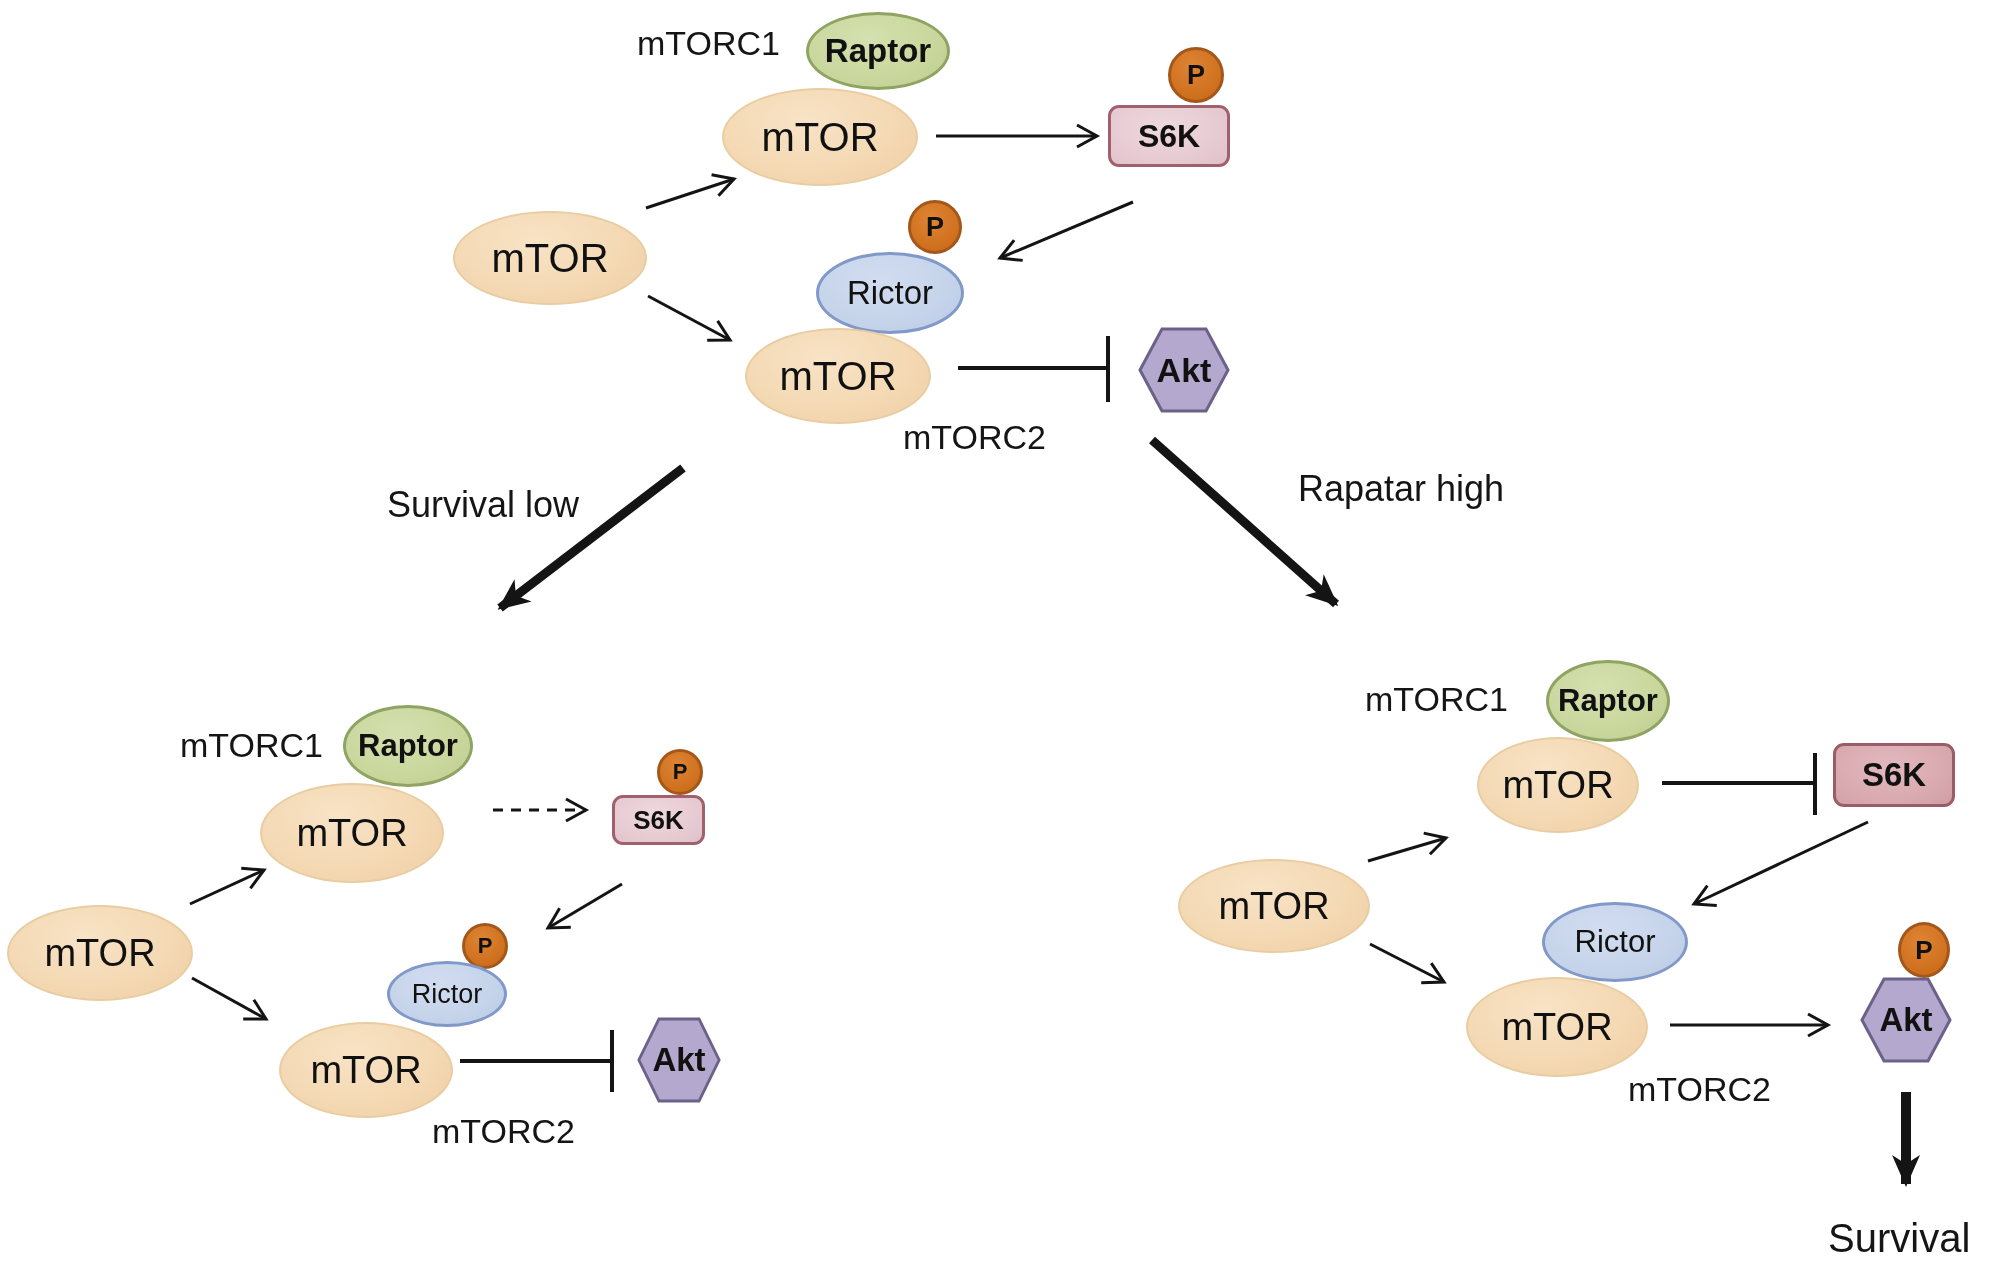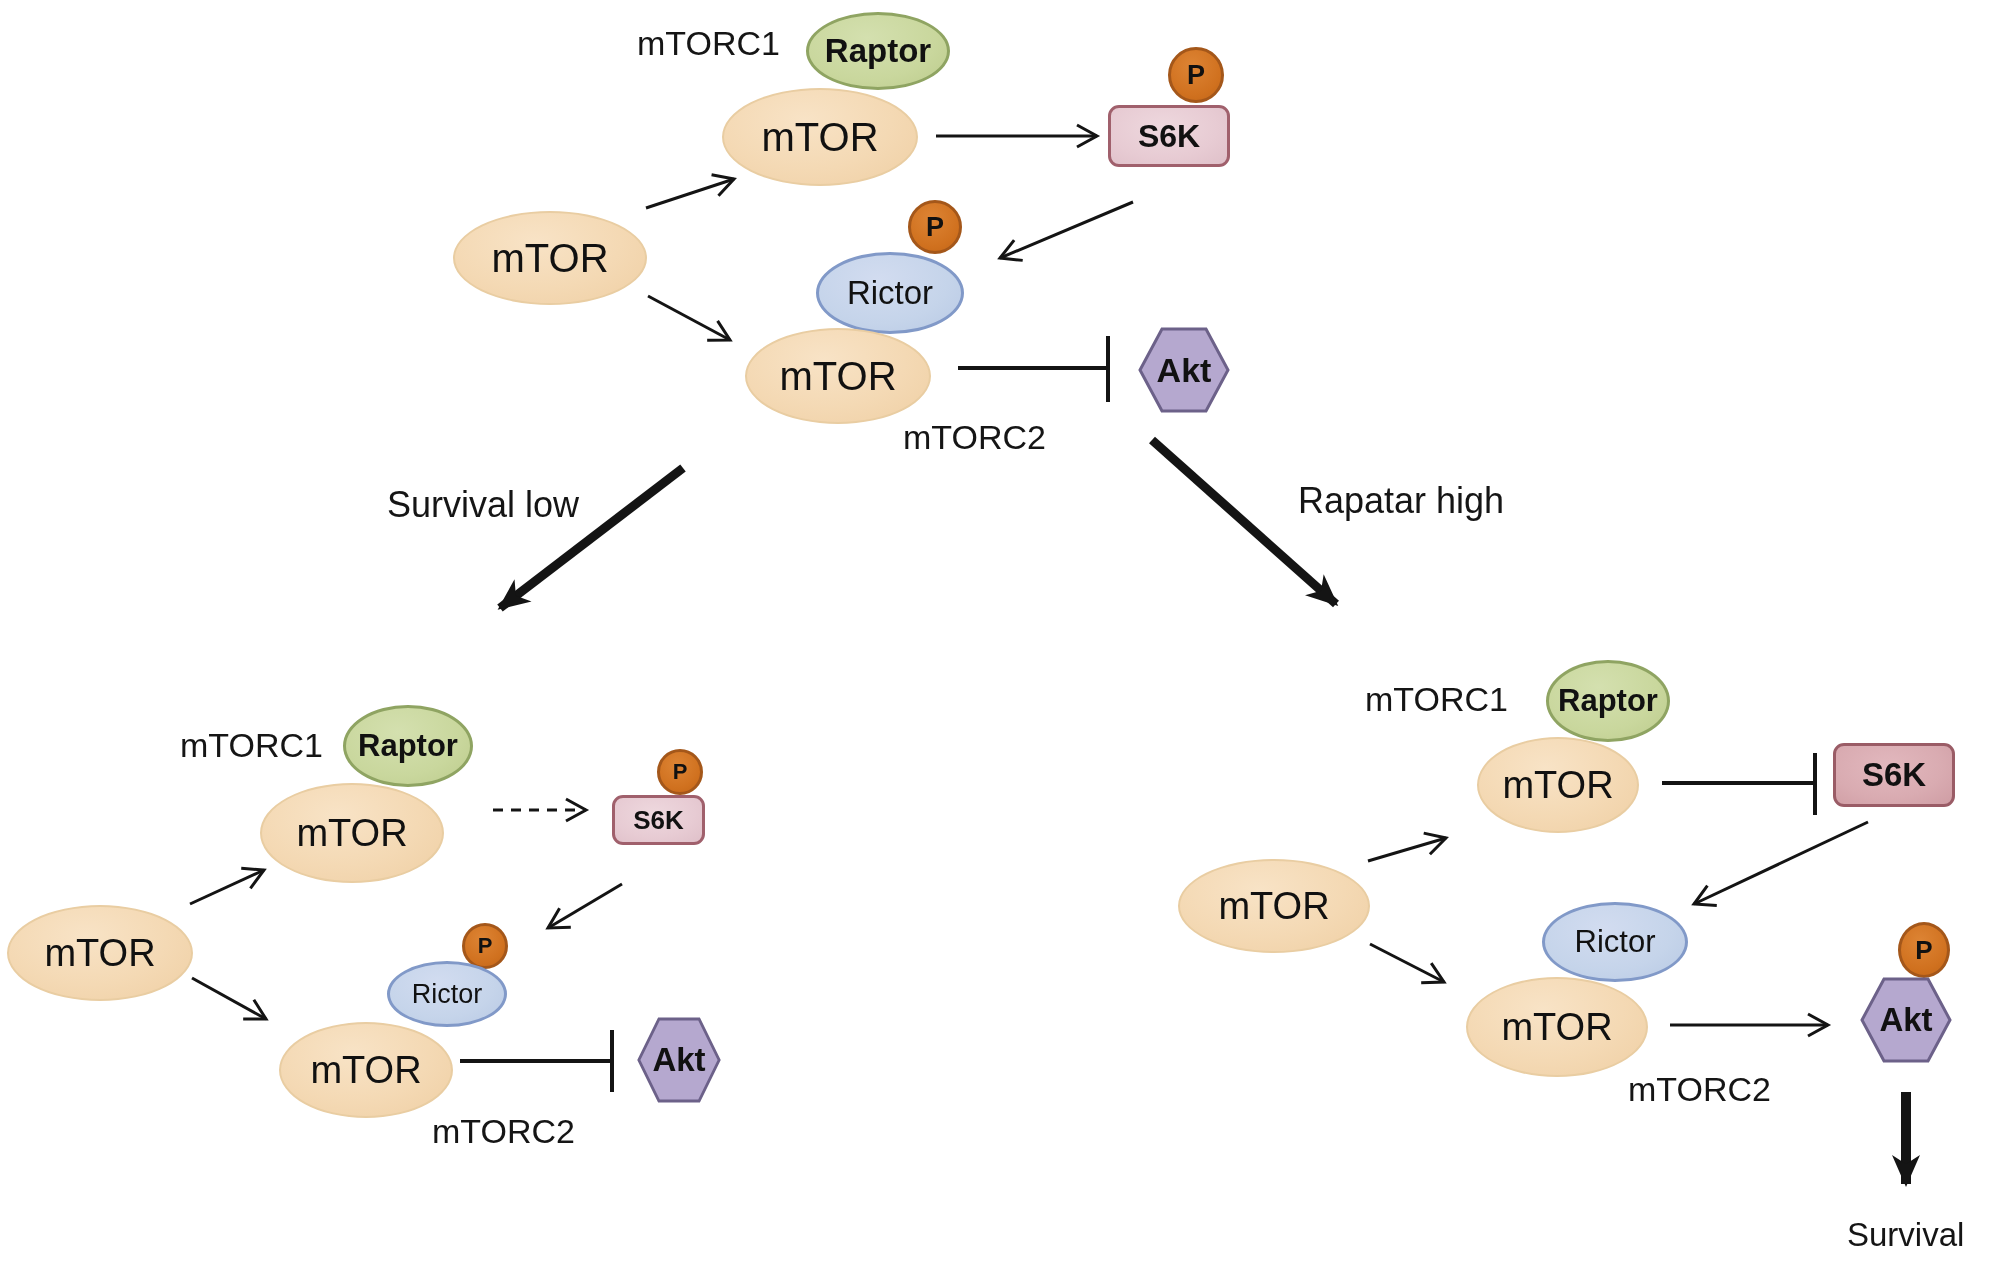--- a/index.html
+++ b/index.html
@@ -25,21 +25,21 @@
        background:radial-gradient(circle at 42% 32%, #dd8434 0%, #d0711f 65%, #c26517 100%);
        border:3px solid #a4571a;font-size:27px;font-weight:700;color:#111;}
   .hexwrap{position:absolute;}
   .hexwrap svg{position:absolute;left:0;top:0;width:100%;height:100%;}
   .hexwrap .hexlabel{position:absolute;left:0;top:0;width:100%;height:100%;
        display:flex;align-items:center;justify-content:center;
        font-size:34px;font-weight:700;text-align:center;}
   .hexfill{fill:#b5a8cf;stroke:#6c6189;stroke-width:3;}
   .lbl{position:absolute;white-space:nowrap;font-size:34px;font-weight:400;color:#151515;text-align:center;}
   .branchlbl{font-size:36px;}
-  .outcome{font-size:33px;margin-left:19px;}
+  .outcome{font-size:40px;}
 </style>
 </head>
 <body>
 
 <div id="canvas">
 
   <svg id="connectors" viewBox="0 0 2000 1273" xmlns="http://www.w3.org/2000/svg">
     <defs>
       <marker id="openhead" markerUnits="userSpaceOnUse" markerWidth="28" markerHeight="30" refX="23" refY="14" orient="auto">
         <path d="M3,3 L23,14 L3,25" fill="none" stroke="#141414" stroke-width="3"></path>
@@ -109,21 +109,21 @@
   <div class="lbl" style="left:903px;top:418px;">mTORC2</div>
 
   <div class="hexwrap" style="left:1138px;top:327px;width:92px;height:86px;">
     <svg viewBox="0 0 92 86" preserveAspectRatio="none">
       <polygon class="hexfill" points="24,2 68,2 90,43 68,84 24,84 2,43"></polygon>
     </svg>
     <div class="hexlabel">Akt</div>
   </div>
 
   <div class="lbl branchlbl" style="left:387px;top:484px;">Survival low</div>
-  <div class="lbl branchlbl" style="left:1298px;top:480px;">Rapatar high</div>
+  <div class="lbl branchlbl" style="left:1298px;top:468px;">Rapatar high</div>
 
   <div class="lbl" style="left:180px;top:726px;">mTORC1</div>
 
   <div class="node ellipse green" style="left:343px;top:705px;width:130px;height:82px;font-size:31px;">
     <span>Raptor</span>
   </div>
 
   <div class="node ellipse tan" style="left:260px;top:783px;width:184px;height:100px;font-size:38px;">
     <span>mTOR</span>
   </div>

